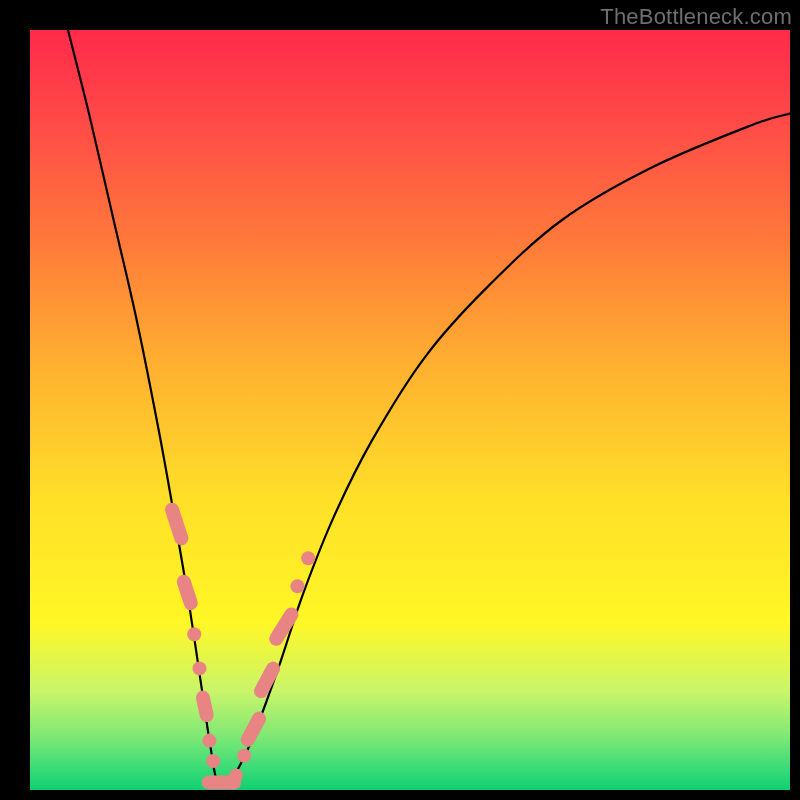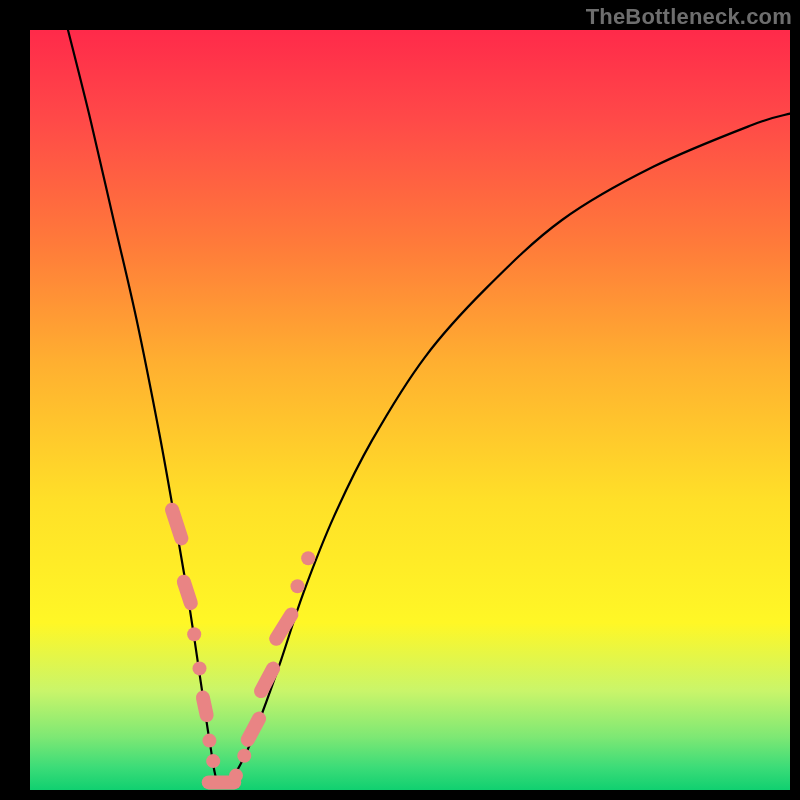--- a/index.html
+++ b/index.html
@@ -8,21 +8,20 @@
     width: 800px;
     height: 800px;
     background: #000;
     overflow: hidden;
     font-family: Arial, Helvetica, sans-serif;
   }
   .frame {
     position: absolute;
     inset: 0;
     background: #000;
-    font-weight: bold;
   }
   .plot-area {
     position: absolute;
     left: 30px;
     top: 30px;
     width: 760px;
     height: 760px;
     background: linear-gradient(
       to bottom,
       #ff2a4a 0%,

